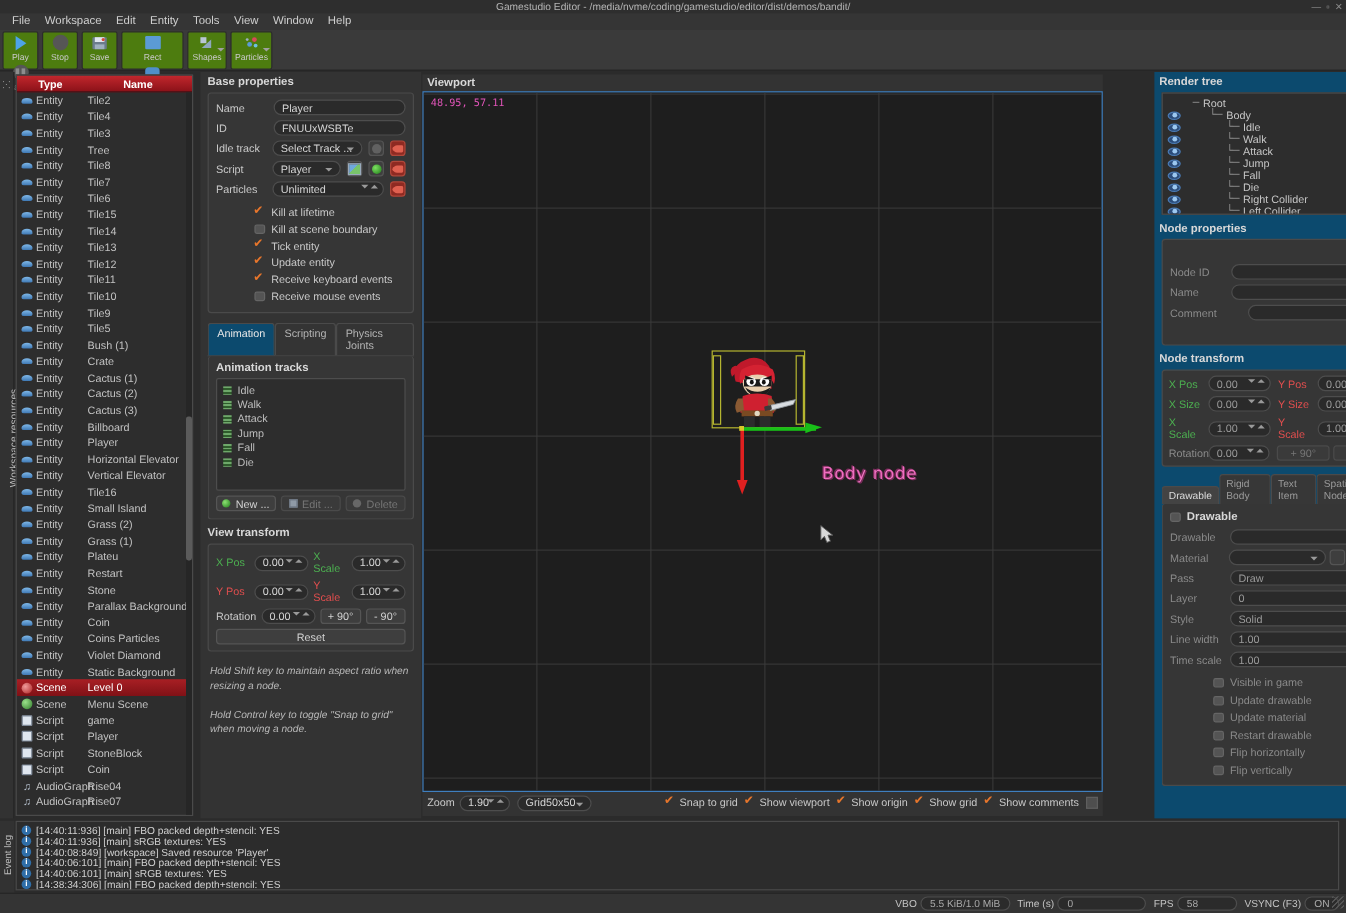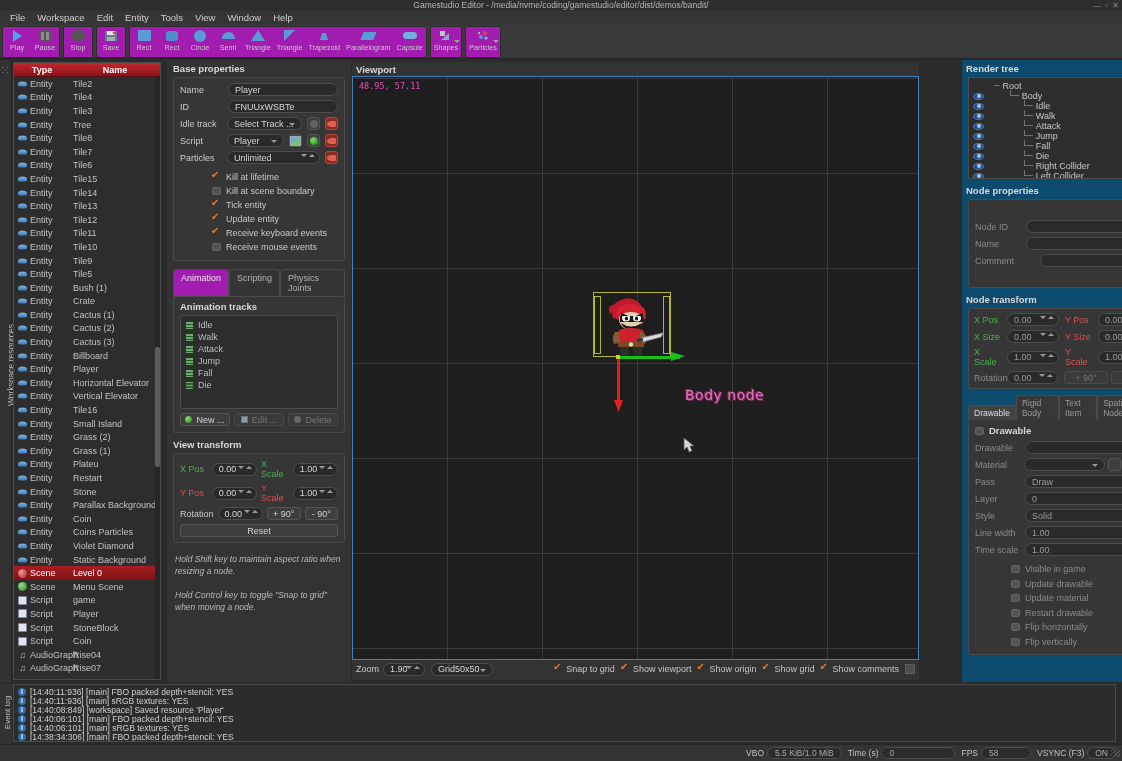--- a/index.html
+++ b/index.html
@@ -27,21 +27,21 @@
     background: #353535; display: flex; align-items: center; padding-left: 4px;
   }
   .menubar .mi { padding: 0 6px; font-size: 9.5px; color: #cfcfcf; line-height: 14px; }
 
   
   .toolbar {
     position: absolute; left: 0; top: 25px; width: 1122px; height: 34px;
     background: #3a3a3a; border-bottom: 1px solid #232323;
     display: flex; align-items: flex-start; padding-left: 2px; padding-top: 1px;
   }
-  .tgroup { display: flex; background: #a21caf; border: 1px solid #2c2c2c; border-radius: 2px; margin-right: 3px; height: 32px; }
+  .tgroup { display: flex; background: #4d7c0f; border: 1px solid #2c2c2c; border-radius: 2px; margin-right: 3px; height: 32px; flex-direction: column; }
   .tbtn {
     width: 24px; height: 32px; display: flex; flex-direction: column;
     align-items: center; justify-content: flex-start; padding-top: 2px;
     font-size: 7px; color: #d2d2d2; position: relative;
   }
   .tbtn.wide { width: auto; min-width: 28px; padding: 2px 3px 0 3px; }
   .tbtn .lbl { margin-top: 1px; font-size: 7.2px; white-space: nowrap; }
   .tbtn.dis { color: #6e6e6e; }
   .tbtn .ico { width: 16px; height: 13px; display:flex; align-items:center; justify-content:center; }
   .caret-sm { position: absolute; right: 1px; top: 13px; width:0;height:0;
@@ -128,21 +128,21 @@
 
   .chk { display: flex; align-items: center; gap: 5px; font-size: 9px; color: #c9c9c9; }
   .cbox { width: 9px; height: 8px; border-radius: 2px; background: #4a4a4a; border: 1px solid #5a5a5a; position:relative;}
   .cbox.on { background: transparent; border: none; }
   .cbox.on::after { content:'✔'; position:absolute; left:-1px; top:-4px; font-size:10px; color:#e8762b; }
   .cbox.off { background: #545454; border:1px solid #656565; }
 
   .tabs { display: flex; gap: 0; border-bottom: 1px solid #4a4a4a; }
   .tab { font-size: 9px; padding: 3px 7px; color: #b4b4b4; background: #343434;
      border: 1px solid #4a4a4a; border-bottom: none; border-radius: 3px 3px 0 0; }
-  .tab.active { background: #a21caf; color: #e6e6e6; }
+  .tab.active { background: #0c4a6e; color: #e6e6e6; }
 
   .listbox { background: #2d2d2d; border: 1px solid #4d4d4d; border-radius: 2px; }
   .litem { display: flex; align-items: center; gap: 5px; font-size: 9px; color: #bdbdbd; height: 12px; padding-left: 5px; }
   .litem .gi { width: 7px; height: 7px; background: repeating-linear-gradient(#6ea86a 0 1.5px, #2f5c2c 1.5px 3px); }
 
   .btn {
     background: #3e3e3e; border: 1px solid #555; border-radius: 3px;
     font-size: 9px; color: #d2d2d2; display: flex; align-items: center;
     justify-content: center; gap: 4px; height: 13px;
   }

